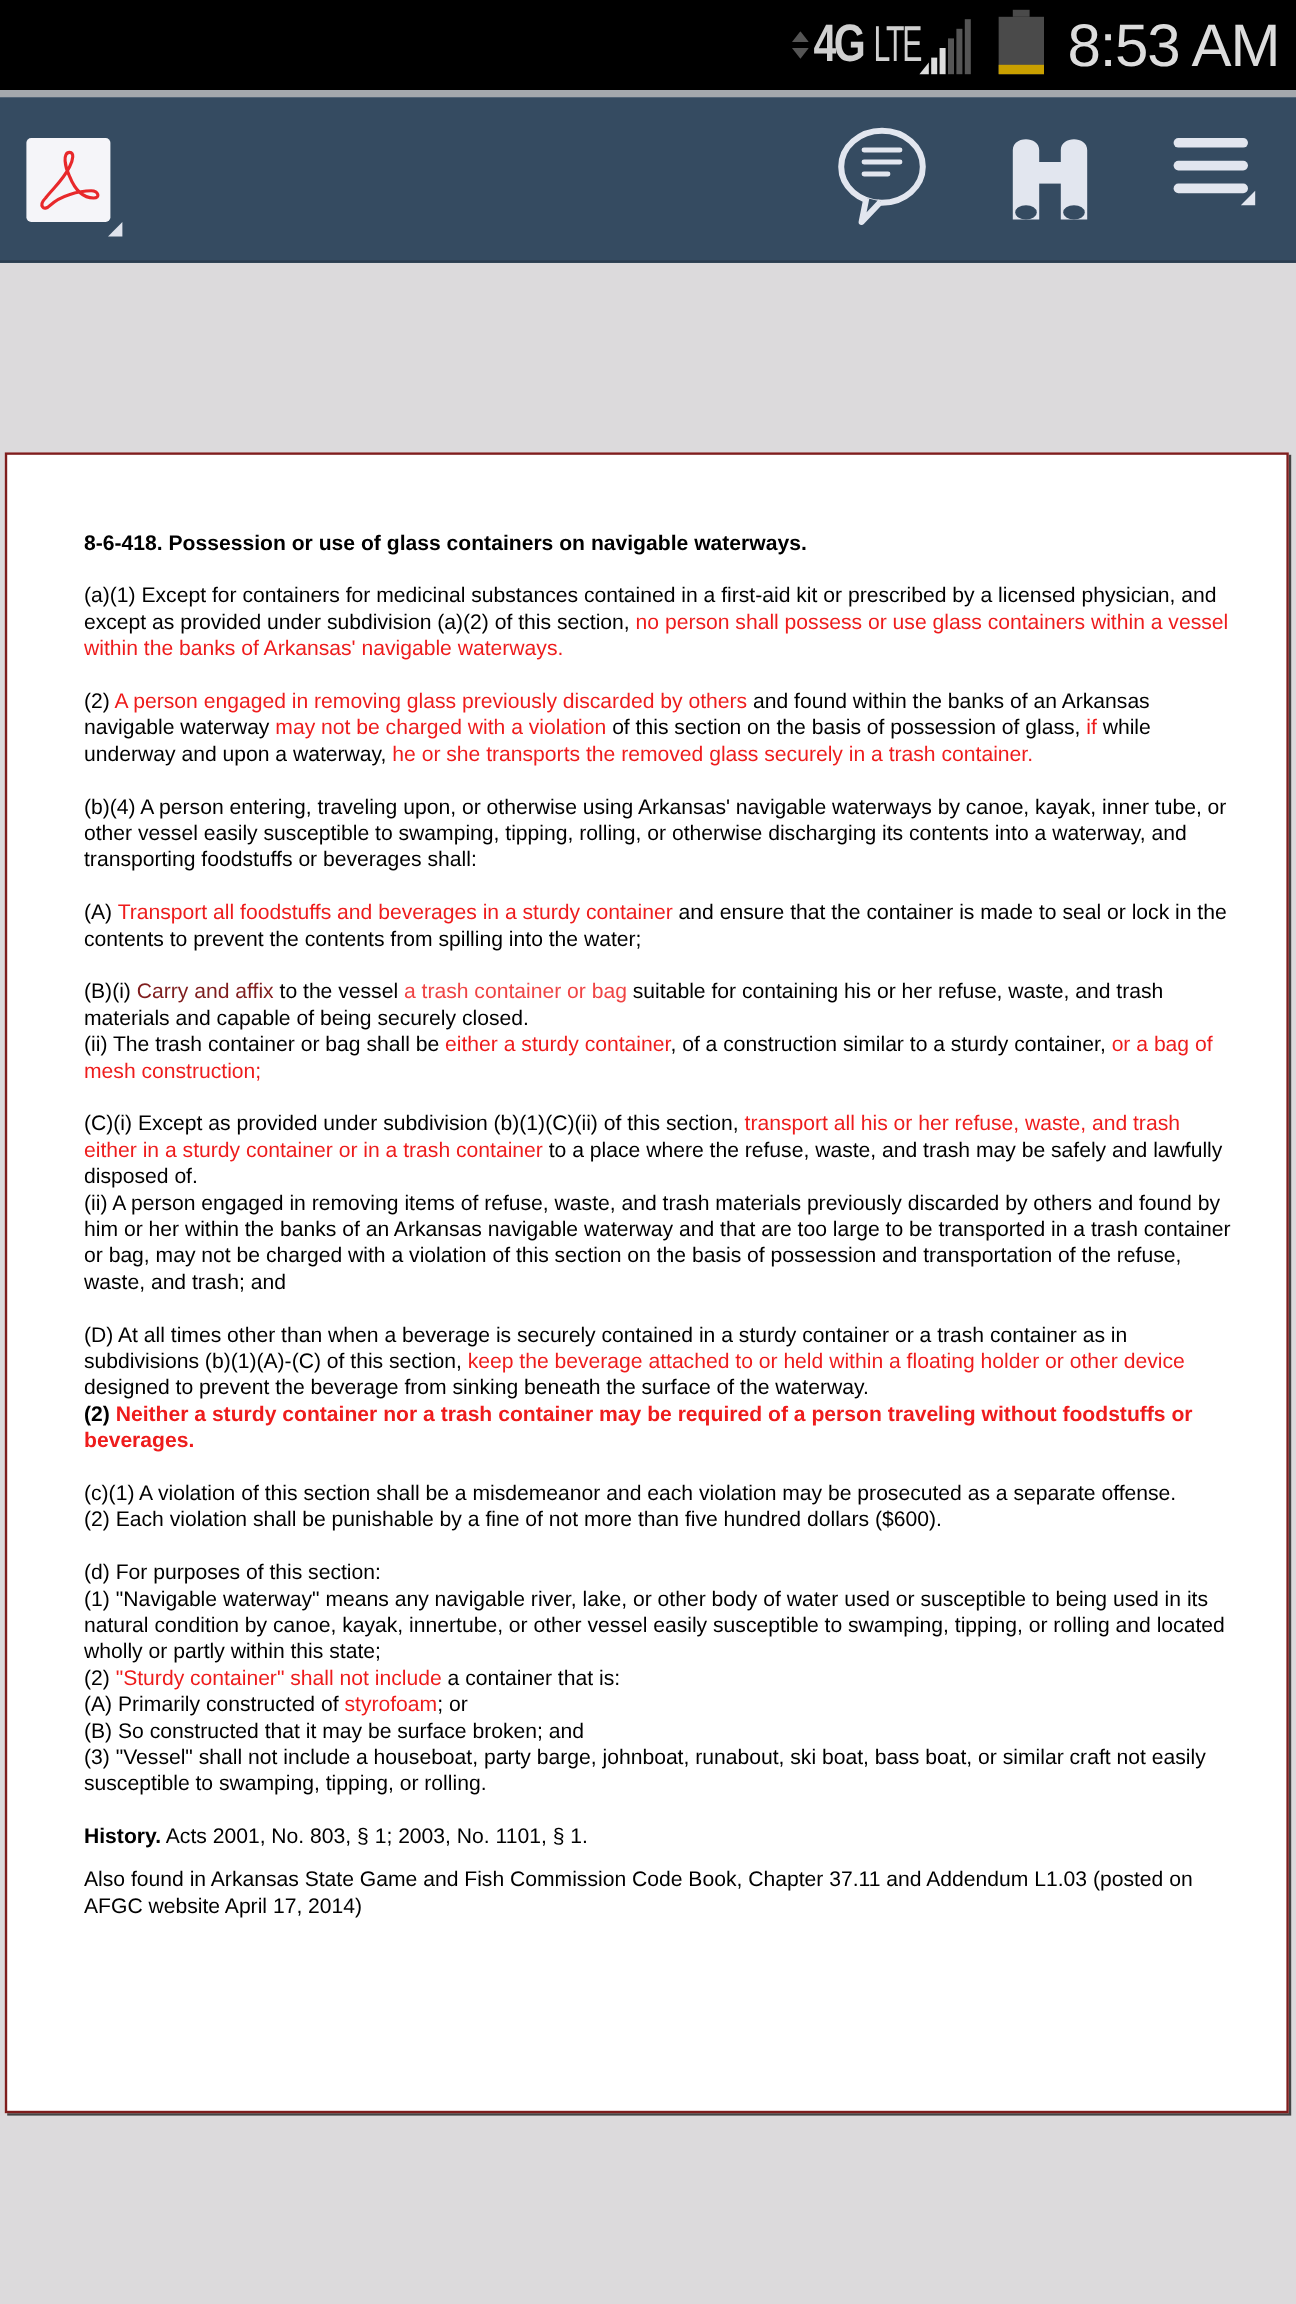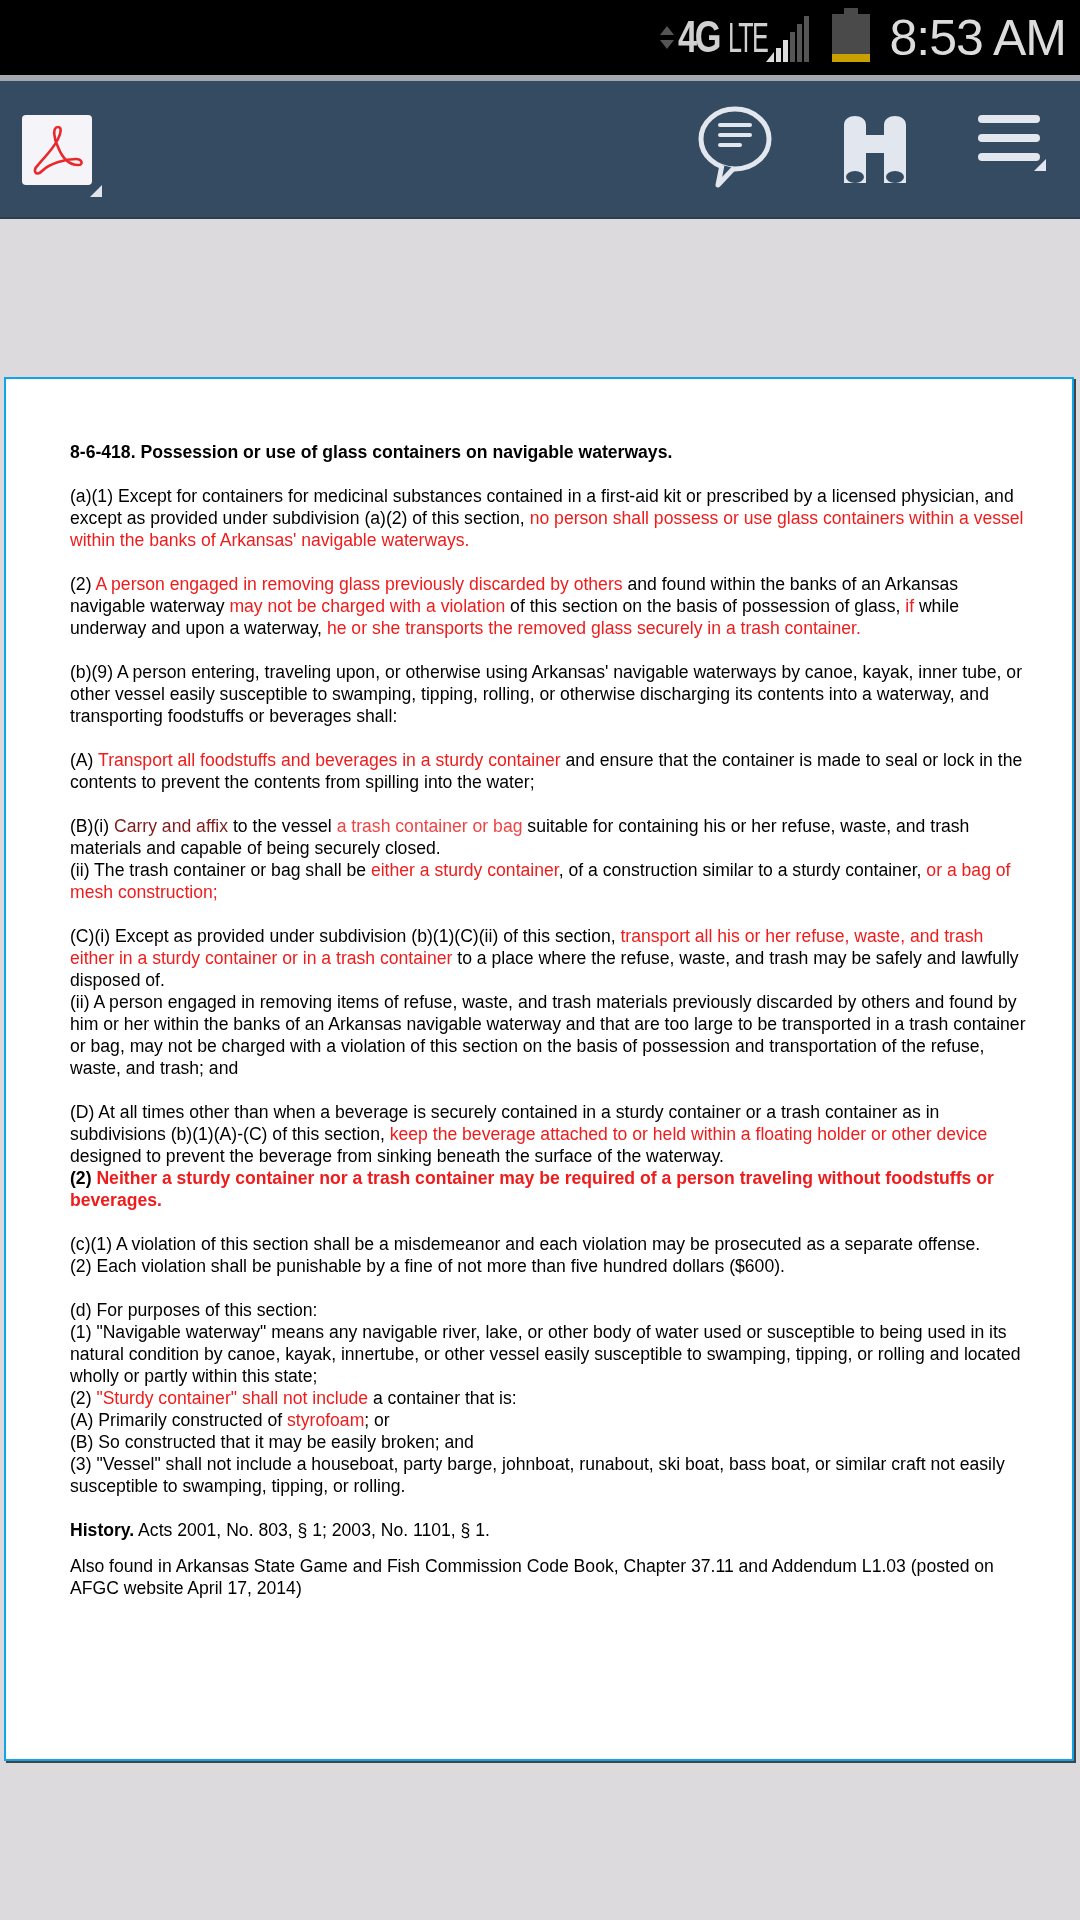--- a/index.html
+++ b/index.html
@@ -56,21 +56,21 @@
   }
   .icon-btn { position: absolute; top: 10px; width: 110px; height: 116px; cursor: pointer; }
   .icon-btn svg { position: absolute; }
   .comment-btn { left: 680px; }
   .search-btn { left: 820px; }
   .menu-btn { left: 960px; }
 
   .page {
     position: absolute; left: 4px; top: 377px; width: 1070px; height: 1384px;
     background: #ffffff;
-    border: 2px solid #0ea5e9;
+    border: 2px solid #7f1d1d;
     box-shadow: 2px 2px 0 #444;
     box-sizing: border-box;
   }
   .content {
     position: absolute; left: 64px; top: 62px; width: 960px;
     font-family: "Liberation Sans", sans-serif;
     font-size: 17.6px; line-height: 22px; color: #000;
     transform: scaleX(1.0);
   }
   .content p { margin: 0 0 22px 0; }
@@ -150,21 +150,21 @@
   <div class="content">
     <p class="heading">8-6-418. Possession or use of glass containers on navigable waterways.</p>
     <div id="paras">
         <p>
           <span style="display: block;"><span>(a)(1) Except for containers for medicinal substances contained in a first-aid kit or prescribed by a licensed physician, and except as provided under subdivision (a)(2) of this section, </span><span style="color: rgb(238, 28, 28);">no person shall possess or use glass containers within a vessel within the banks of Arkansas' navigable waterways.</span></span>
         </p>
         <p>
           <span style="display: block;"><span>(2) </span><span style="color: rgb(238, 28, 28);">A person engaged in removing glass previously discarded by others</span><span> and found within the banks of an Arkansas navigable waterway </span><span style="color: rgb(238, 28, 28);">may not be charged with a violation</span><span> of this section on the basis of possession of glass, </span><span style="color: rgb(238, 28, 28);">if</span><span> while underway and upon a waterway, </span><span style="color: rgb(238, 28, 28);">he or she transports the removed glass securely in a trash container.</span></span>
         </p>
         <p>
-          <span style="display: block;"><span>(b)(9) A person entering, traveling upon, or otherwise using Arkansas' navigable waterways by canoe, kayak, inner tube, or other vessel easily susceptible to swamping, tipping, rolling, or otherwise discharging its contents into a waterway, and transporting foodstuffs or beverages shall:</span></span>
+          <span style="display: block;"><span>(b)(4) A person entering, traveling upon, or otherwise using Arkansas' navigable waterways by canoe, kayak, inner tube, or other vessel easily susceptible to swamping, tipping, rolling, or otherwise discharging its contents into a waterway, and transporting foodstuffs or beverages shall:</span></span>
         </p>
         <p>
           <span style="display: block;"><span>(A) </span><span style="color: rgb(238, 28, 28);">Transport all foodstuffs and beverages in a sturdy container</span><span> and ensure that the container is made to seal or lock in the contents to prevent the contents from spilling into the water;</span></span>
         </p>
         <p>
           <span style="display: block;"><span>(B)(i) </span><span style="color: #7f1d1d;">Carry and affix</span><span> to the vessel </span><span style="color: #ef4444;">a trash container or bag</span><span> suitable for containing his or her refuse, waste, and trash materials and capable of being securely closed.</span></span>
           <span style="display: block;"><span>(ii) The trash container or bag shall be </span><span style="color: rgb(238, 28, 28);">either a sturdy container</span><span>, of a construction similar to a sturdy container, </span><span style="color: rgb(238, 28, 28);">or a bag of mesh construction;</span></span>
         </p>
         <p>
           <span style="display: block;"><span>(C)(i) Except as provided under subdivision (b)(1)(C)(ii) of this section, </span><span style="color: rgb(238, 28, 28);">transport all his or her refuse, waste, and trash either in a sturdy container or in a trash container</span><span> to a place where the refuse, waste, and trash may be safely and lawfully disposed of.</span></span>
@@ -176,20 +176,20 @@
         </p>
         <p>
           <span style="display: block;"><span>(c)(1) A violation of this section shall be a misdemeanor and each violation may be prosecuted as a separate offense.</span></span>
           <span style="display: block;"><span>(2) Each violation shall be punishable by a fine of not more than five hundred dollars ($600).</span></span>
         </p>
         <p>
           <span style="display: block;"><span>(d) For purposes of this section:</span></span>
           <span style="display: block;"><span>(1) "Navigable waterway" means any navigable river, lake, or other body of water used or susceptible to being used in its natural condition by canoe, kayak, innertube, or other vessel easily susceptible to swamping, tipping, or rolling and located wholly or partly within this state;</span></span>
           <span style="display: block;"><span>(2) </span><span style="color: rgb(238, 28, 28);">"Sturdy container" shall not include</span><span> a container that is:</span></span>
           <span style="display: block;"><span>(A) Primarily constructed of </span><span style="color: rgb(238, 28, 28);">styrofoam</span><span>; or</span></span>
-          <span style="display: block;"><span>(B) So constructed that it may be easily broken; and</span></span>
+          <span style="display: block;"><span>(B) So constructed that it may be surface broken; and</span></span>
           <span style="display: block;"><span>(3) "Vessel" shall not include a houseboat, party barge, johnboat, runabout, ski boat, bass boat, or similar craft not easily susceptible to swamping, tipping, or rolling.</span></span>
         </p>
       </div>
     <p class="hist"><b>History.</b><span> Acts 2001, No. 803, § 1; 2003, No. 1101, § 1.</span></p>
     <p class="nb">Also found in Arkansas State Game and Fish Commission Code Book, Chapter 37.11 and Addendum L1.03 (posted on AFGC website April 17, 2014)</p>
   </div>
 </div>
 
 </body></html>

